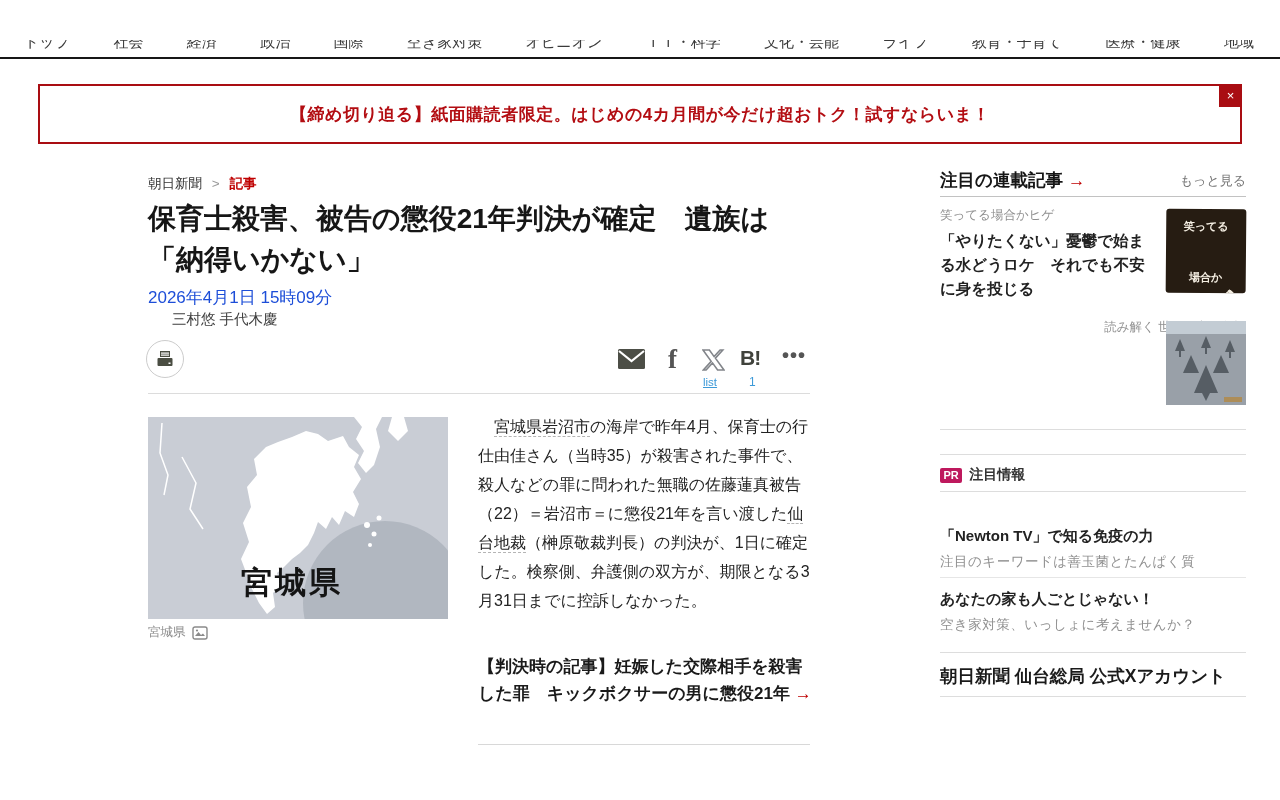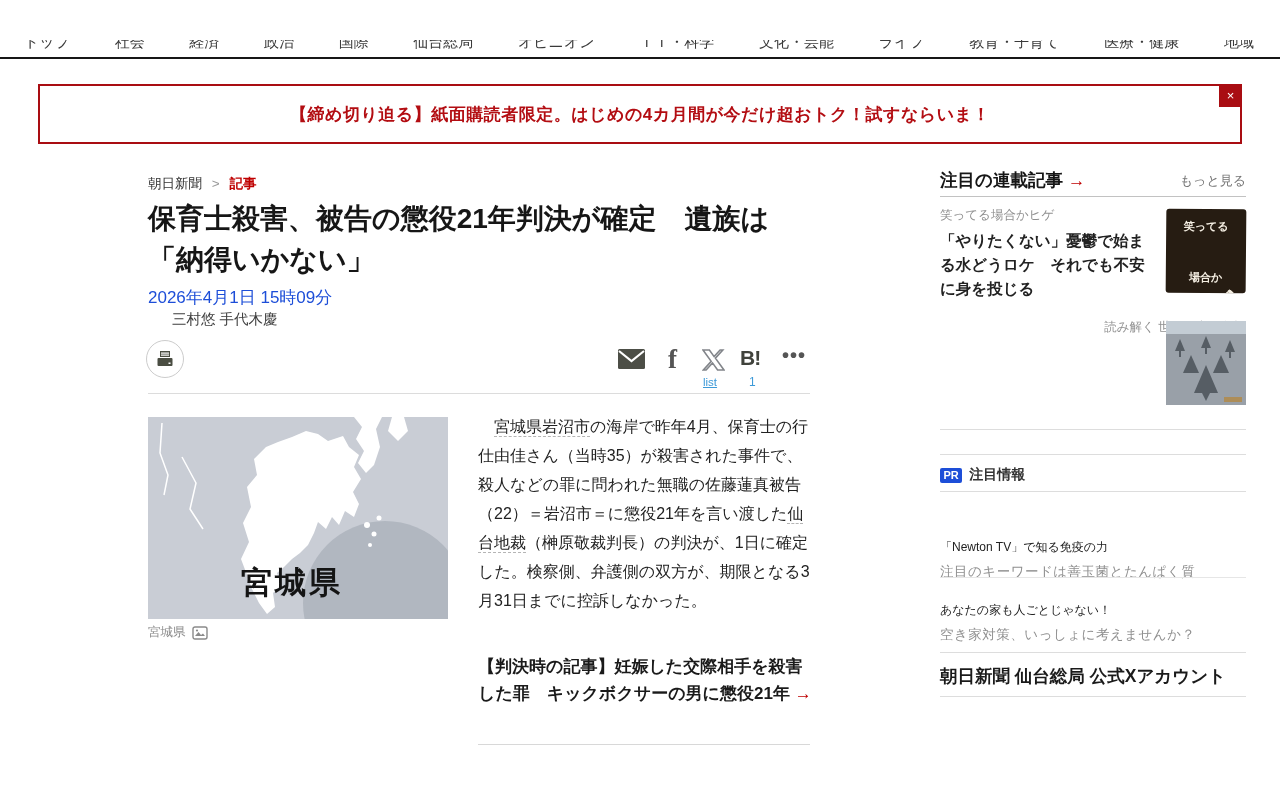--- a/index.html
+++ b/index.html
@@ -76,41 +76,41 @@
   .serial-thumb { position:absolute; right:0; top:2px; width:80px; height:84px; overflow:hidden; }
 
   .thumb-hige { background:#261c12; color:#f4eee2; text-align:center; padding-top:10px;
                 transform:rotate(0.5deg); border-radius:3px; }
   .thumb-hige .l1 { font-size:11px; font-weight:bold; }
   .thumb-hige .l2 { font-size:11px; font-weight:bold;margin-top:36px; }
   .thumb-hige .l3 { font-size:27px; font-weight:bold; margin-top:2px; letter-spacing:1px;
                     -webkit-text-stroke:.5px #f4eee2; transform:rotate(-6deg); }
 
   .pr-row { position:absolute; left:940px; top:466px; display:flex; align-items:center; gap:7px; }
-  .pr-badge { background:#1d4ed8; color:#fff; font-size:11px; font-weight:bold; padding:1.5px 3.5px; border-radius:2px; }
+  .pr-badge { background:#be185d; color:#fff; font-size:11px; font-weight:bold; padding:1.5px 3.5px; border-radius:2px; }
   .pr-title { font-size:14px; font-weight:bold; color:#333; }
   .pr-item { position:absolute; left:940px; width:306px; cursor:pointer; }
-  .pr-item-title { font-size:12px; font-weight:normal; color:#222;margin-top:12px; }
+  .pr-item-title { font-size:15px; font-weight:bold; color:#222; }
   .pr-item-sub { font-size:13.5px; color:#8f8f8f; margin-top:7px; letter-spacing:.5px; }
 
   .sb-xaccount { position:absolute; left:940px; top:664px; font-size:17.5px; font-weight:bold; color:#1a1a1a; cursor:pointer; }
 </style>
 </head>
 <body>
 
 <div id="canvas">
 
   <div class="nav-clip">
     <div class="nav-row">
       <span class="nav-item">トップ</span>
       <span class="nav-item">社会</span>
       <span class="nav-item">経済</span>
       <span class="nav-item">政治</span>
       <span class="nav-item">国際</span>
-      <span class="nav-item">仙台総局</span>
+      <span class="nav-item">空き家対策</span>
       <span class="nav-item">オピニオン</span>
       <span class="nav-item">ＩＴ・科学</span>
       <span class="nav-item">文化・芸能</span>
       <span class="nav-item">ライフ</span>
       <span class="nav-item">教育・子育て</span>
       <span class="nav-item">医療・健康</span>
       <span class="nav-item">地域</span>
     </div>
   </div>
   <div class="nav-rule"></div>

